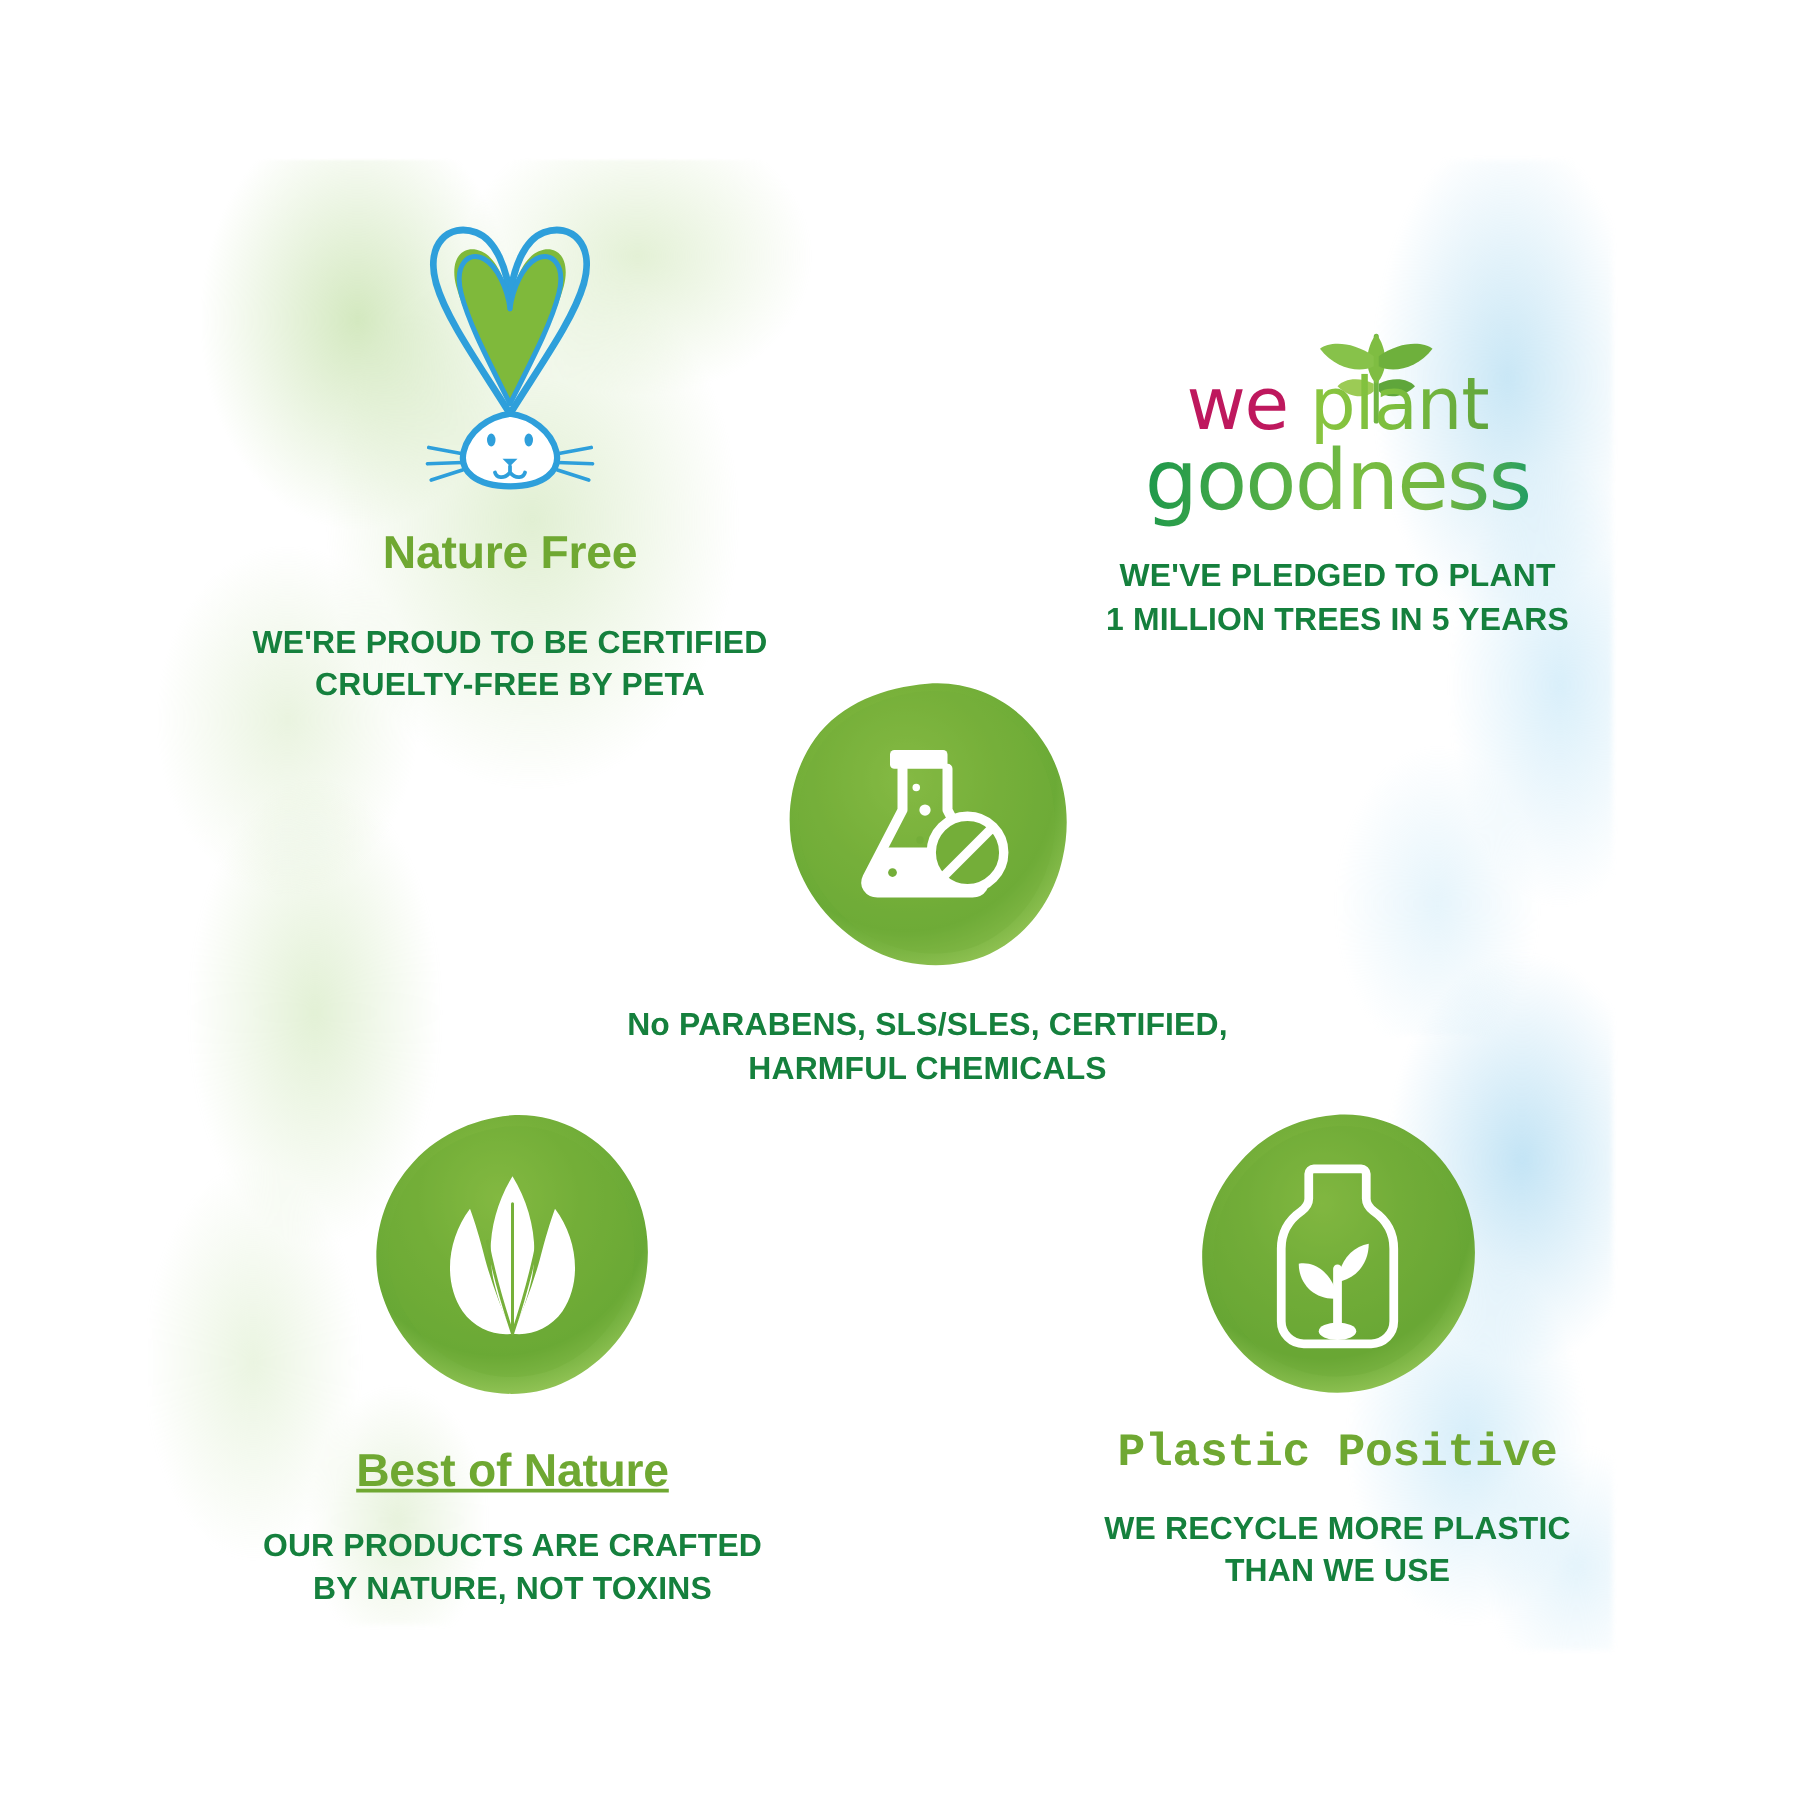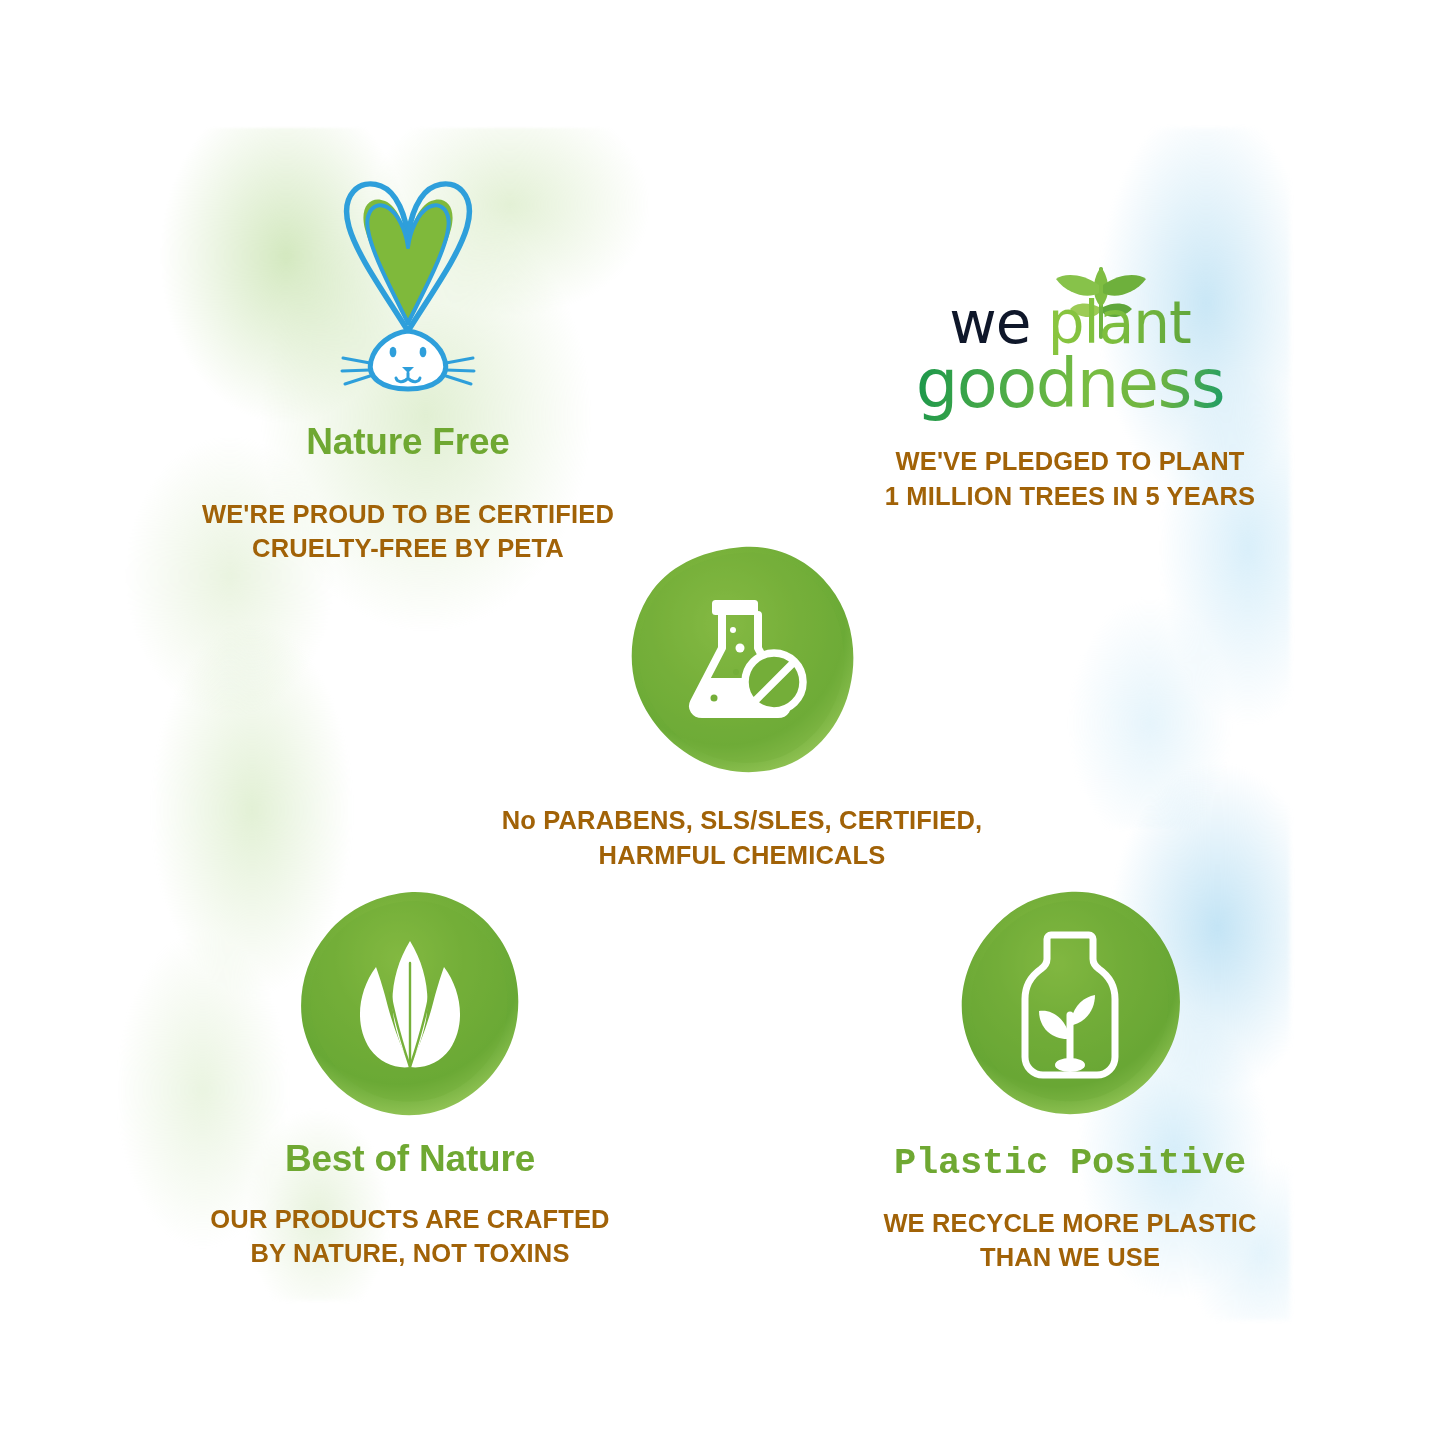--- a/index.html
+++ b/index.html
@@ -77,21 +77,21 @@
   .claim-title {
     color: #6FA832;
     font-size: 37px;
     font-weight: bold;
     letter-spacing: -0.2px;
     line-height: 1.1;
     margin: 0;
     white-space: nowrap;
   }
   .claim-desc {
-    color: #a16207;
+    color: #15803d;
     font-size: 25.5px;
     font-weight: bold;
     line-height: 1.36;
     letter-spacing: 0.15px;
     margin: 0;
     white-space: pre-line;
   }
 
   
   #claim-cruelty-free { left: 128px; top: 168px; width: 560px; }
@@ -106,40 +106,40 @@
 
   
   #claim-toxin-free { left: 442px; top: 535px; width: 600px; }
   #claim-toxin-free .icon-wrap { height: 248px; display:flex; align-items:center; justify-content:center; }
   #claim-toxin-free .claim-title { margin-top: 12px; }
   #claim-toxin-free .claim-desc { margin-top: 20px; }
 
   
   #claim-best-nature { left: 130px; top: 885px; width: 560px; }
   #claim-best-nature .icon-wrap { height: 240px; display:flex; align-items:center; justify-content:center; }
-  #claim-best-nature .claim-title { margin-top: 14px; }
+  #claim-best-nature .claim-title { margin-top: 32px; text-decoration: underline; }
   #claim-best-nature .claim-desc { margin-top: 22px; }
 
   
   #claim-plastic-positive { left: 790px; top: 885px; width: 560px; }
   #claim-plastic-positive .icon-wrap { height: 240px; display:flex; align-items:center; justify-content:center; }
   #claim-plastic-positive .claim-title { margin-top: 18px; font-family: Liberation Mono, monospace; }
   #claim-plastic-positive .claim-desc { margin-top: 22px; }
 
   
   .wpg {
     line-height: 0.92;
     text-align: center;
     font-family: "DejaVu Sans", sans-serif;
     font-weight: 400;
   }
   .wpg-line1 { font-size: 58px; letter-spacing: -1px; }
   .wpg-line2 { font-size: 67px; letter-spacing: -1.5px; margin-top: 4px;}
   .wpg-we {
-    color: #0f172a;
+    color: #be185d;
   }
   .wpg-plant {
     background: linear-gradient(100deg, #8CC63F 0%, #7DBF3E 45%, #5FA33C 100%);
     -webkit-background-clip: text;
     background-clip: text;
     color: transparent;
   }
   .wpg-goodness {
     background: linear-gradient(100deg, #19964B 0%, #3FA649 22%, #79BD42 55%, #6FB441 78%, #1C9C66 100%);
     -webkit-background-clip: text;

